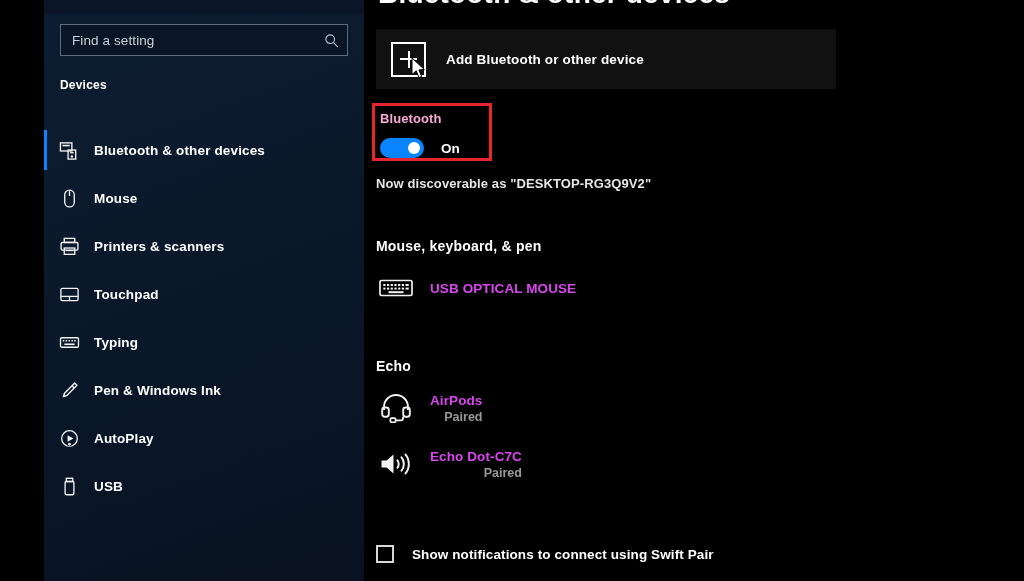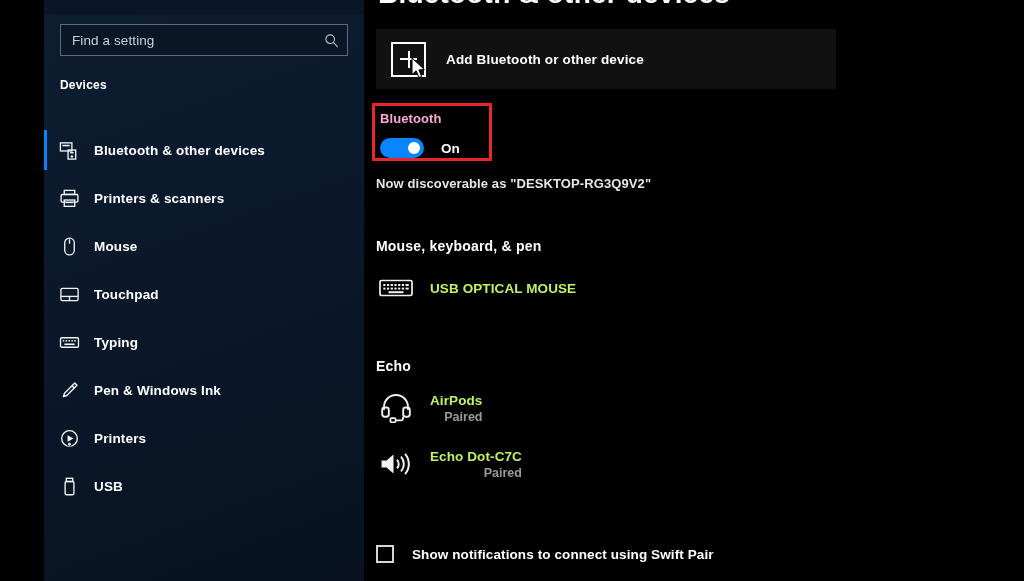--- a/index.html
+++ b/index.html
@@ -262,21 +262,21 @@
     width: 40px; height: 30px;
     flex: 0 0 40px;
     display: flex;
     align-items: center;
     justify-content: center;
     margin-right: 14px;
     opacity: .95;
   }
   .device-text { display: flex; flex-direction: column; justify-content: center; }
   .device-name {
-    color: #bef264;
+    color: #d946ef;
     font-size: 13.5px;
     font-weight: bold;
     letter-spacing: .1px;
   }
   .device-status {
     color: #9a9a9a;
     font-size: 12.5px;
     font-weight: bold;
     margin-top: 2px;
     text-align: right;
@@ -337,38 +337,38 @@
             <circle cx="13.5" cy="17.4" r="1.3" fill="#ffffff"></circle>
           </svg>
         </span>
         <span class="nav-label">Bluetooth &amp; other devices</span>
       </div>
 
       <div class="nav-item">
 
         <span class="nav-icon">
           <svg viewBox="0 0 22 22" width="21" height="21">
+            <rect x="6" y="2.2" width="10" height="17.6" rx="5" fill="none" stroke="#ffffff" stroke-width="1.4"></rect>
+            <line x1="11" y1="3.4" x2="11" y2="8.2" stroke="#ffffff" stroke-width="1.4"></line>
+          </svg>
+        </span>
+        <span class="nav-label">Mouse</span>
+      </div>
+
+      <div class="nav-item">
+
+        <span class="nav-icon">
+          <svg viewBox="0 0 22 22" width="21" height="21">
             <rect x="5.5" y="2.5" width="11" height="4.2" fill="none" stroke="#ffffff" stroke-width="1.4"></rect>
             <rect x="2.2" y="6.8" width="17.6" height="8" rx="1.2" fill="none" stroke="#ffffff" stroke-width="1.4"></rect>
             <rect x="5.5" y="12.6" width="11" height="6.6" fill="none" stroke="#ffffff" stroke-width="1.4"></rect>
             <rect x="7.4" y="14.6" width="7.2" height="1.3" fill="#ffffff"></rect>
           </svg>
         </span>
         <span class="nav-label">Printers &amp; scanners</span>
-      </div>
-
-      <div class="nav-item">
-
-        <span class="nav-icon">
-          <svg viewBox="0 0 22 22" width="21" height="21">
-            <rect x="6" y="2.2" width="10" height="17.6" rx="5" fill="none" stroke="#ffffff" stroke-width="1.4"></rect>
-            <line x1="11" y1="3.4" x2="11" y2="8.2" stroke="#ffffff" stroke-width="1.4"></line>
-          </svg>
-        </span>
-        <span class="nav-label">Mouse</span>
       </div>
 
       <div class="nav-item">
 
         <span class="nav-icon">
           <svg viewBox="0 0 22 22" width="21" height="21">
             <rect x="2" y="4.5" width="18" height="13" rx="1.4" fill="none" stroke="#ffffff" stroke-width="1.4"></rect>
             <line x1="2" y1="13" x2="20" y2="13" stroke="#ffffff" stroke-width="1.4"></line>
             <line x1="11" y1="13" x2="11" y2="17.5" stroke="#ffffff" stroke-width="1.4"></line>
           </svg>
@@ -406,21 +406,21 @@
       <div class="nav-item">
 
         <span class="nav-icon">
           <svg viewBox="0 0 22 22" width="21" height="21">
             <circle cx="11" cy="11" r="8.2" fill="none" stroke="#ffffff" stroke-width="1.4"></circle>
             <path d="M9 7.6 L15 11 L9 14.4 Z" fill="#ffffff"></path>
             <circle cx="11" cy="17" r="2.4" fill="#0a1729"></circle>
             <circle cx="11" cy="17" r="1.5" fill="#ffffff"></circle>
           </svg>
         </span>
-        <span class="nav-label">Printers</span>
+        <span class="nav-label">AutoPlay</span>
       </div>
 
       <div class="nav-item">
 
         <span class="nav-icon">
           <svg viewBox="0 0 22 22" width="21" height="21">
             <rect x="7.6" y="2.4" width="6.8" height="3.4" fill="none" stroke="#ffffff" stroke-width="1.4"></rect>
             <rect x="6.4" y="5.8" width="9.2" height="13.8" rx="1.2" fill="none" stroke="#ffffff" stroke-width="1.4"></rect>
           </svg>
         </span>

